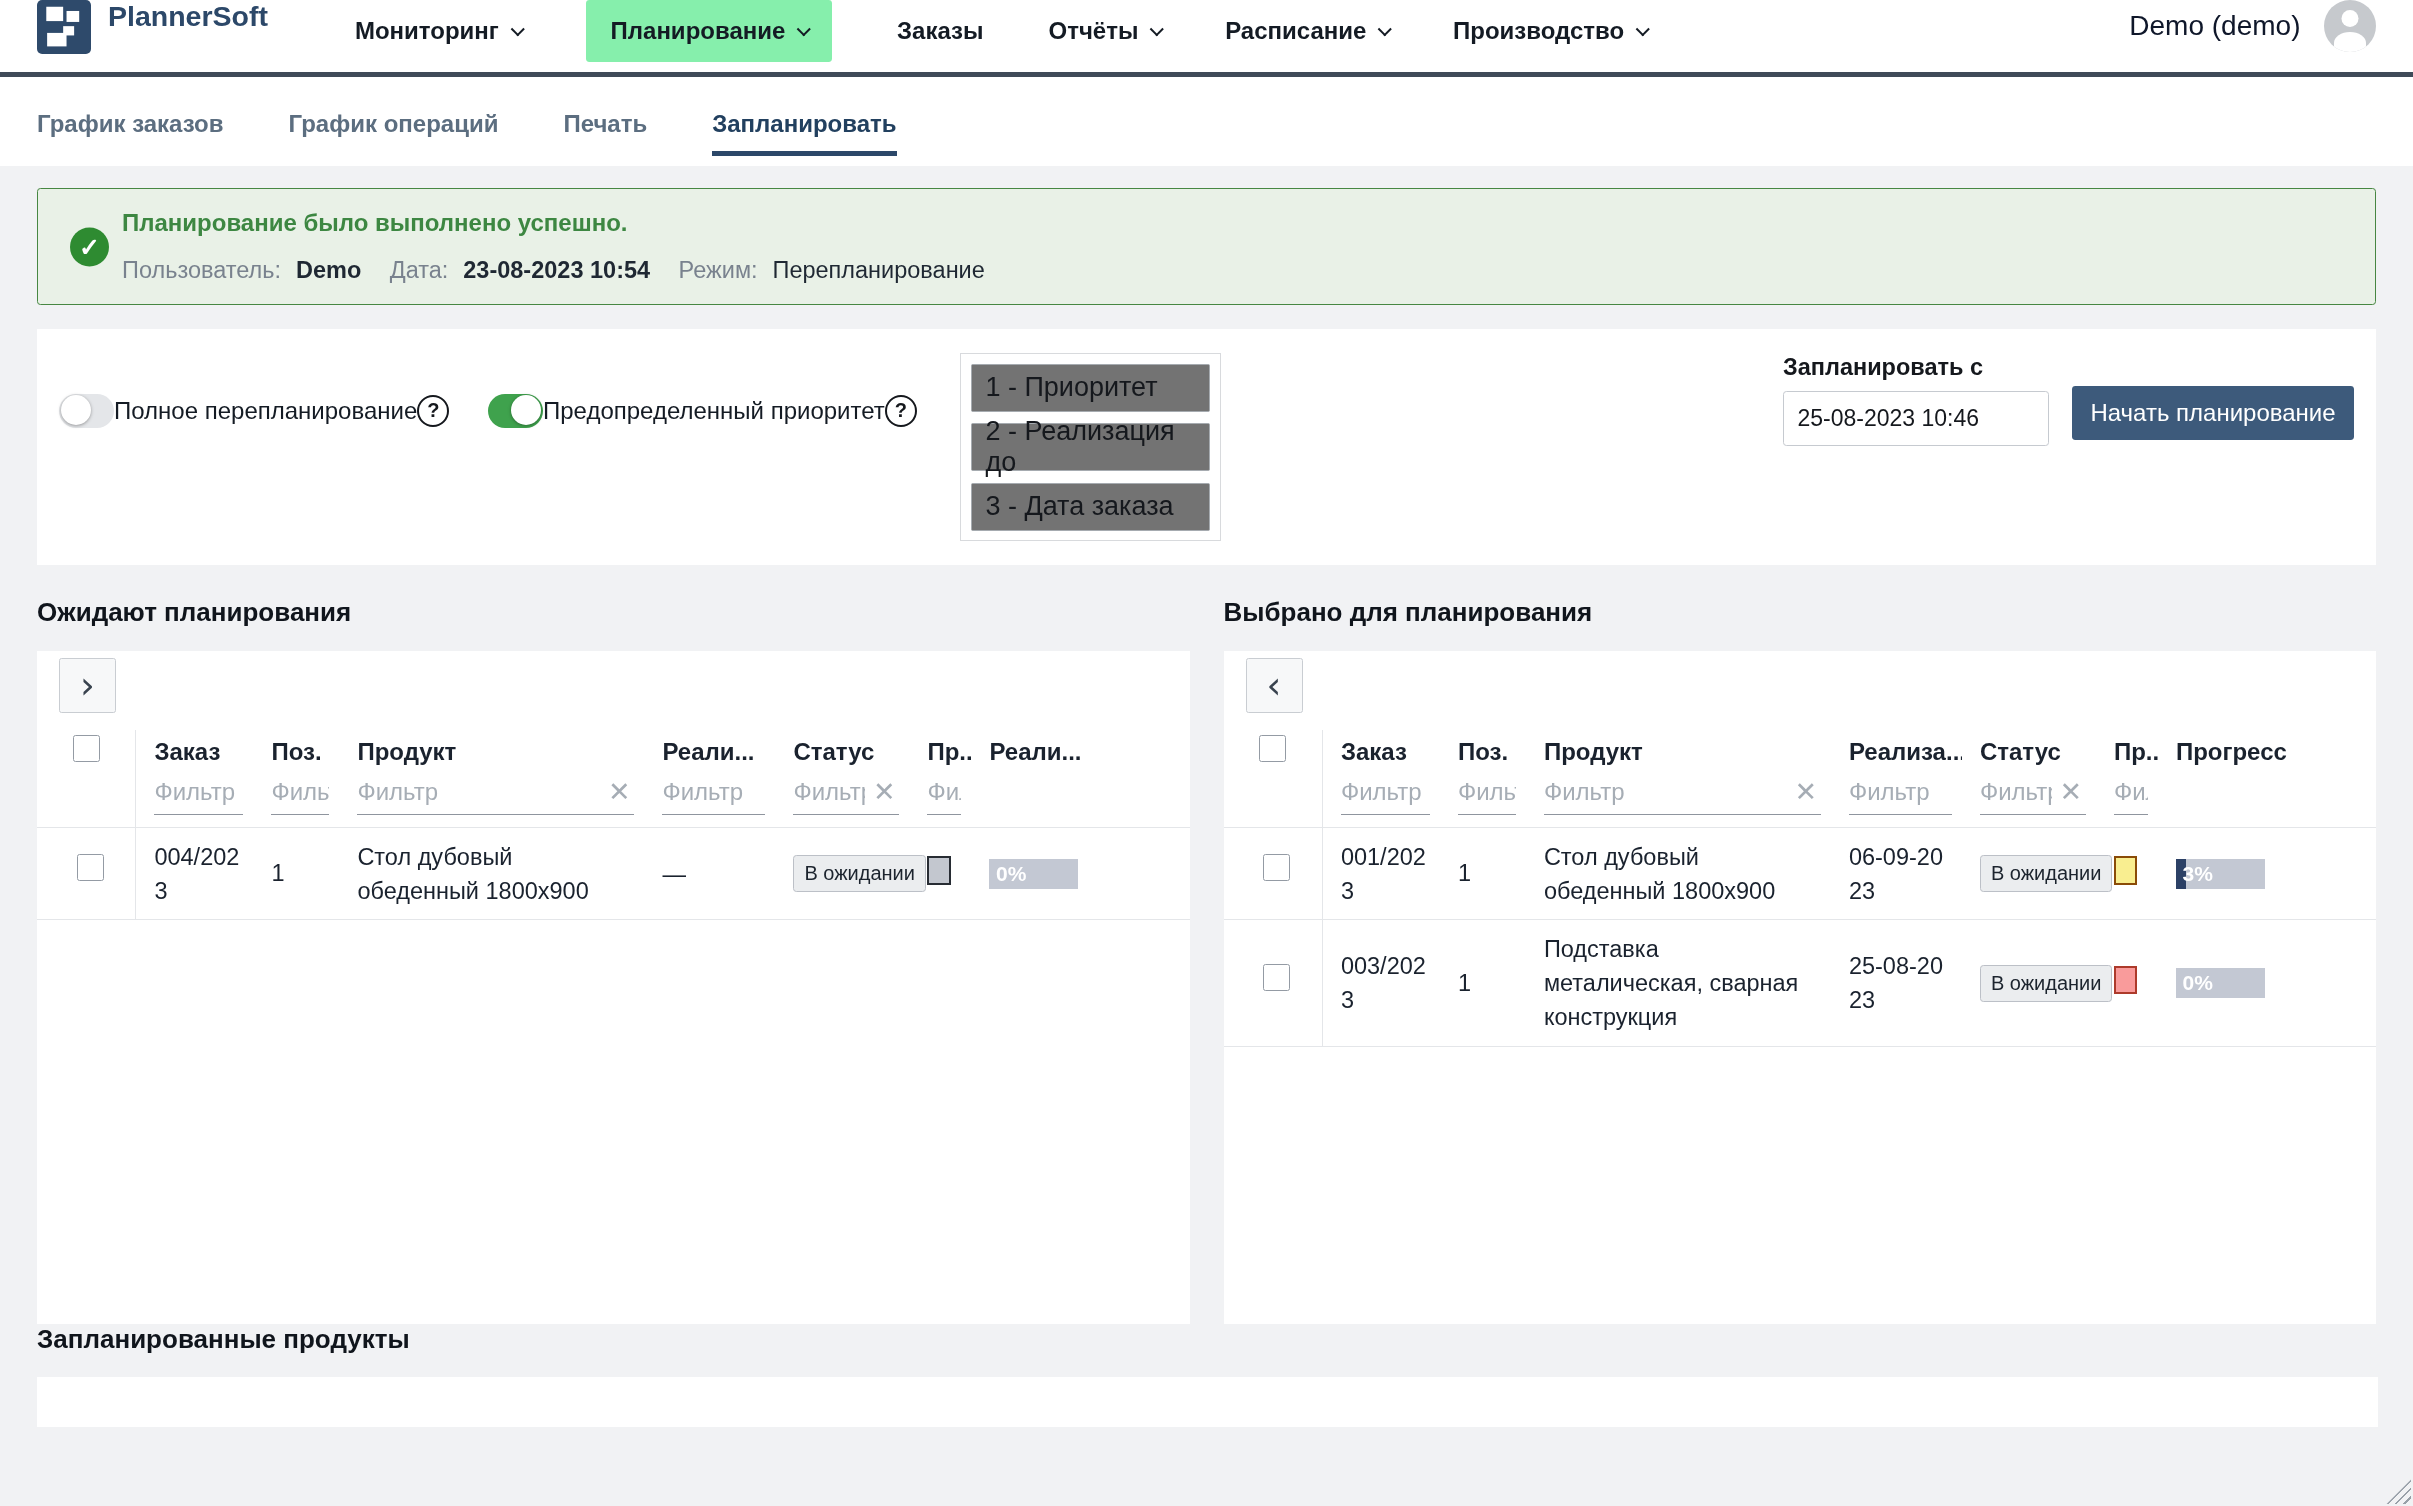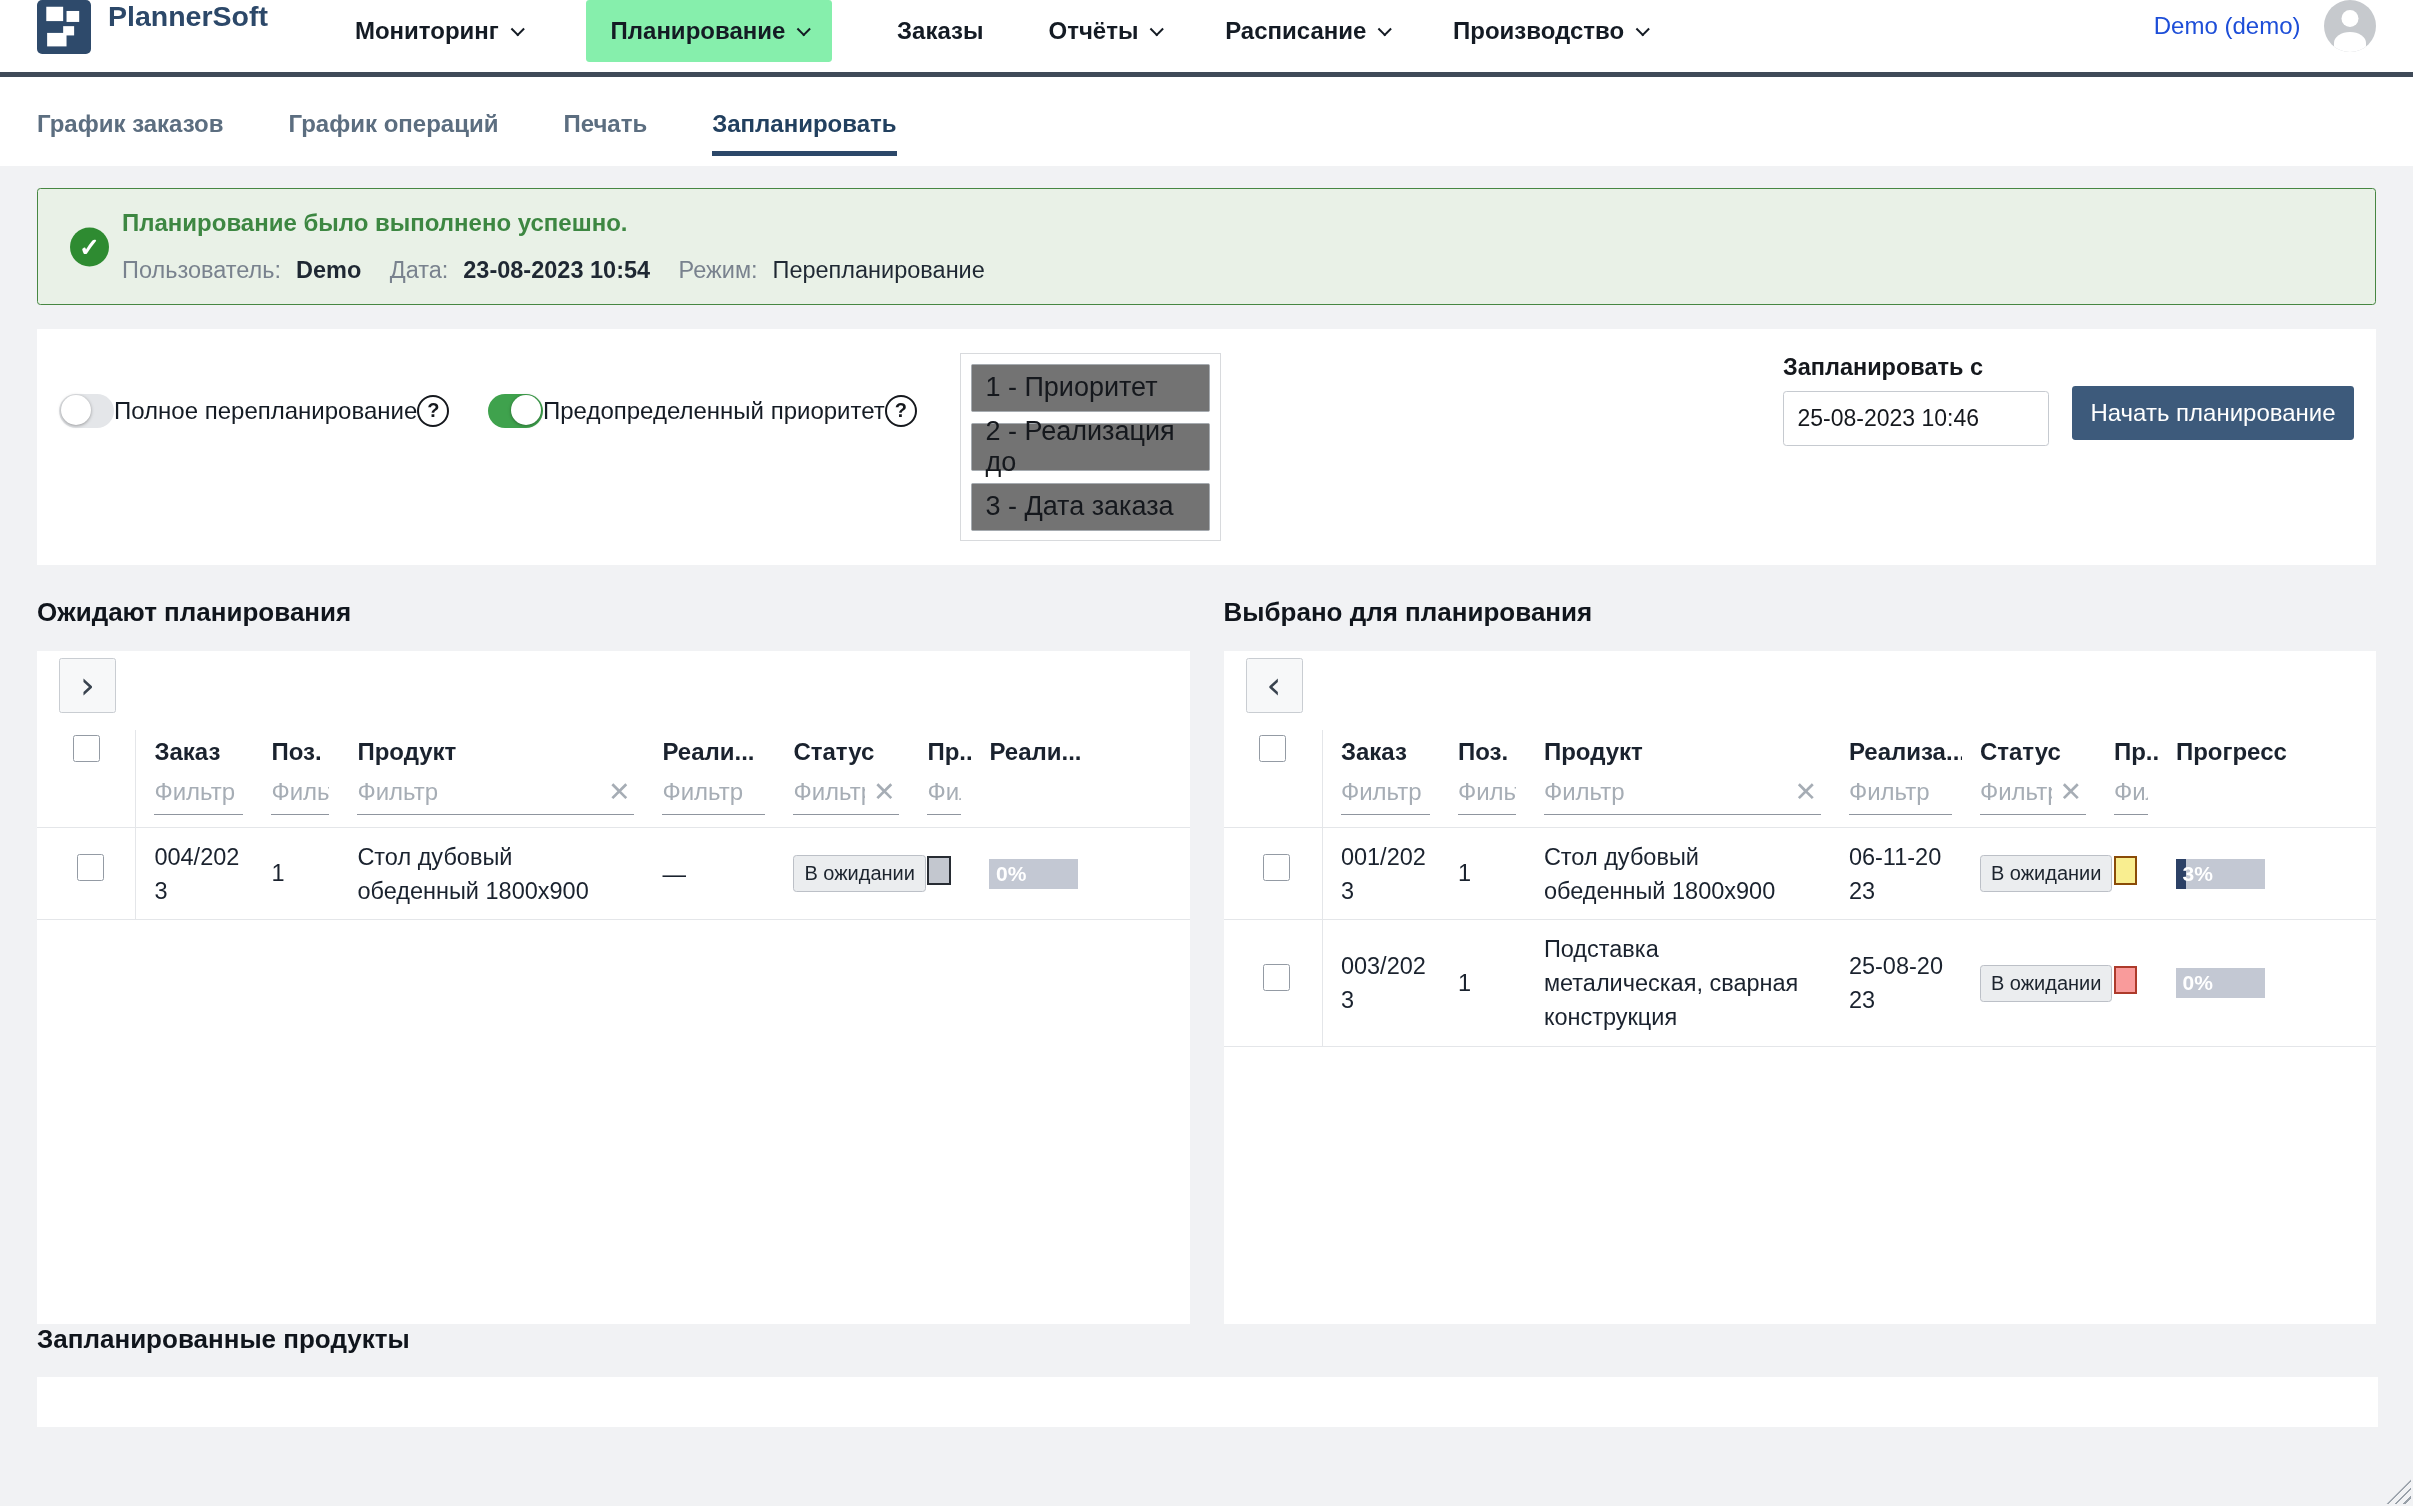--- a/index.html
+++ b/index.html
@@ -9,21 +9,21 @@
   
   .navbar { height:72px; background:#fff; display:flex; align-items:flex-start; padding:0 37px; }
   .nav-strip { height:5px; background:#3F4A58; }
   .logo-box { width:54px; height:54px; flex:0 0 auto; }
   .brand-name { font-size:28.5px; font-weight:700; color:#2C4869; margin-left:17px; }
   .nav-items { display:flex; align-items:center; margin-left:87px; gap:65px; }
   .nav-item { display:flex; align-items:center; gap:11.7px; font-size:24px; font-weight:600; color:#141B24; cursor:pointer; }
   .nav-item.highlight { background:#86efac; padding:17px 25px; border-radius:3.4px; }
   .chev { width:10px; height:10px; border-right:2.5px solid #141B24; border-bottom:2.5px solid #141B24; transform:rotate(45deg) translateY(-2.5px); }
   .nav-user { margin-left:auto; display:flex; align-items:center; gap:23.5px; }
-  .user-name { font-size:24px; color:#1d4ed8; }
+  .user-name { font-size:28px; color:#0f172a; }
   .avatar { width:52px; height:52px; border-radius:50%; background:#C6C9CD; position:relative; overflow:hidden; }
   .avatar:before { content:""; position:absolute; left:50%; top:10px; transform:translateX(-50%); width:17px; height:17px; border-radius:50%; background:#fff; }
   .avatar:after { content:""; position:absolute; left:50%; top:32px; transform:translateX(-50%); width:32px; height:22px; border-radius:50% 50% 0 0; background:#fff; }
 
   
   .tabs { background:#fff; display:flex; gap:65px; padding:0 37px; height:89px; align-items:center; }
   .tab { font-size:24px; font-weight:600; color:#5C6E80; padding:23.5px 0 18.4px 0; position:relative; cursor:pointer; }
   .tab.active { color:#22405F; }
   .tab.active:after { content:""; position:absolute; left:0; right:0; bottom:0; height:5px; background:#2C4869; }
 
@@ -290,21 +290,21 @@
 
           <div class="tgrid trow">
             <div class="cell c-sel">
               <span class="checkbox"></span>
             </div>
             <div class="cell"><span class="order-text">001/2023</span></div>
             <div class="cell">1</div>
             <div class="cell">
               <span class="product-text">Стол дубовый обеденный 1800x900</span>
             </div>
-            <div class="cell"><span class="due-text">06-11-2023</span></div>
+            <div class="cell"><span class="due-text">06-09-2023</span></div>
             <div class="cell"><span class="badge">В ожидании</span></div>
             <div class="cell"><span class="prio-square" style="background: rgb(249, 238, 144); border-color: rgb(138, 75, 7);"></span></div>
             <div class="cell">
               <span class="bar">
                 <span class="bar-fill" style="width: 3%; min-width: 10px;"></span>
                 <span class="bar-label">3%</span>
               </span>
             </div>
           </div>
 

